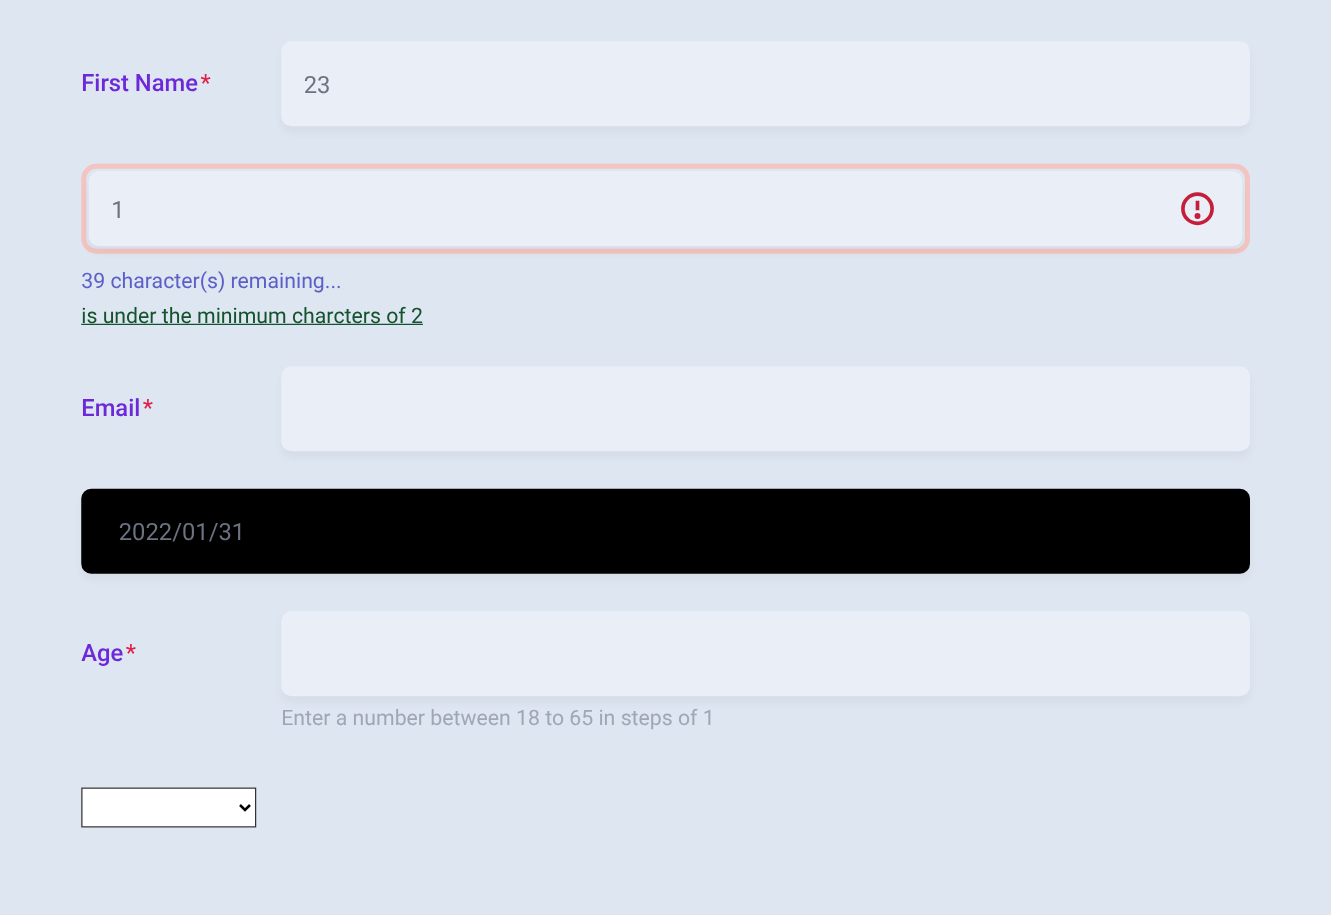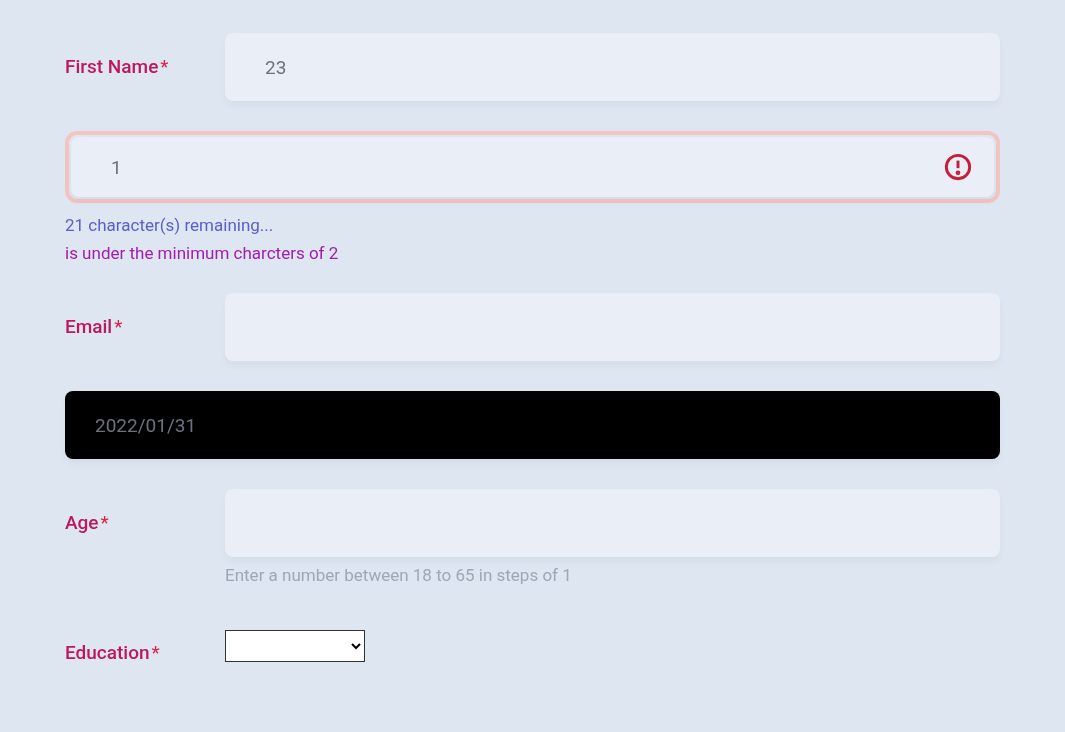--- a/index.html
+++ b/index.html
@@ -19,38 +19,38 @@
       align-items: flex-start;
       margin-bottom: 30px;
     }
     .label-col {
       width: 160px;
       padding-top: 22px;
       flex-shrink: 0;
     }
     .label {
       font-size: 19px;
-      color: #be185d;
+      color: #6d28d9;
       font-weight: 500;
     }
     .required {
       color: #e11d48;
       font-size: 19px;
       margin-left: 2px;
     }
     .input-col {
       flex: 1;
     }
     .text-input {
       width: 100%;
       height: 68px;
       background-color: #eaeff7;
       border: none;
       border-radius: 8px;
-      padding: 0 40px;
+      padding: 0 18px;
       font-size: 19px;
       color: #6b7280;
       font-family: inherit;
       box-shadow: 0 5px 8px rgba(0,0,0,0.04);
     }
     .error-wrapper {
       position: relative;
       border: 4px solid #f4c4c0;
       border-radius: 12px;
       padding: 2px;
@@ -72,22 +72,23 @@
       font-size: 17px;
     }
     .hint-remaining {
       color: #5b5fc7;
     }
     .hint-muted {
       color: #a0a6b5;
       margin-top: 8px;
     }
     .hint-error {
-      color: #a21caf;
+      color: #14532d;
       margin-top: 8px;
+      text-decoration: underline;
     }
     .date-display {
       width: 100%;
       height: 68px;
       background-color: #000000;
       border: none;
       border-radius: 8px;
       padding: 0 30px;
       font-size: 19px;
       color: #6b7280;
@@ -133,21 +134,21 @@
 <div class="form-row">
   <div class="input-col">
     <div class="error-wrapper">
       <input type="text" class="text-input" value="1" style="">
       <svg class="error-icon" viewBox="0 0 24 24" fill="none" stroke="#c41e3a" stroke-width="2.5">
         <circle cx="12" cy="12" r="10"></circle>
         <line x1="12" y1="6.5" x2="12" y2="13"></line>
         <circle cx="12" cy="17" r="0.8" fill="#c41e3a"></circle>
       </svg>
     </div>
-    <div class="hint-text hint-remaining">21 character(s) remaining...</div>
+    <div class="hint-text hint-remaining">39 character(s) remaining...</div>
     <div class="hint-text hint-error">is under the minimum charcters of 2</div>
   </div>
 </div>
 
 <div class="form-row">
   <div class="label-col">
     <span class="label">Email</span><span class="required">*</span>
   </div>
   <div class="input-col">
     <input type="text" class="text-input" value="" style="">
@@ -172,21 +173,18 @@
   <div class="label-col">
     <span class="label">Age</span><span class="required">*</span>
   </div>
   <div class="input-col">
     <input type="text" class="text-input" value="" style="">
     <div class="hint-text hint-muted">Enter a number between 18 to 65 in steps of 1</div>
   </div>
 </div>
 
 <div class="form-row education-row">
-  <div class="label-col education-label-col">
-    <span class="label">Education</span><span class="required">*</span>
-  </div>
   <div class="input-col">
     <select class="select-input">
       <option></option>
     </select>
   </div>
 </div>
 
 </body></html>

